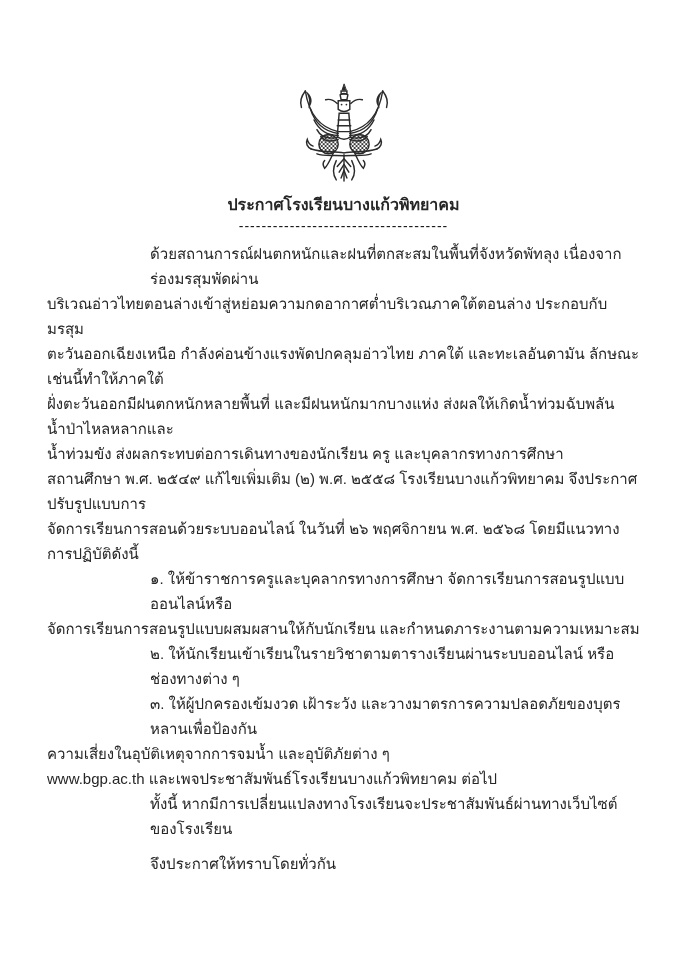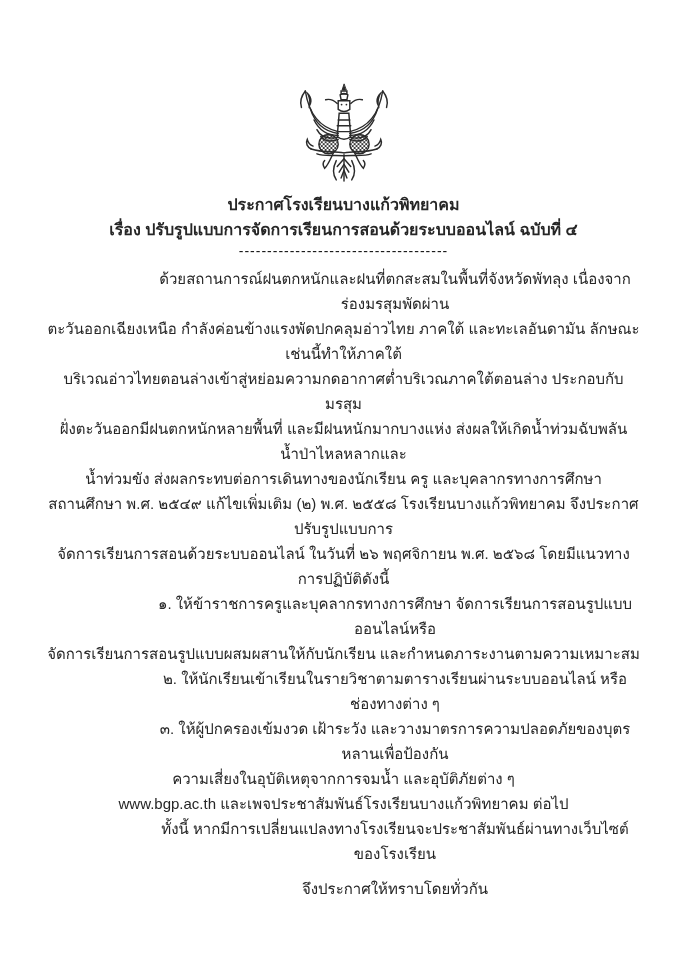--- a/index.html
+++ b/index.html
@@ -9,21 +9,21 @@
     font-size:15px;overflow:hidden;
   }
   .page{position:relative;width:687px;height:962px;background:#fff;}
   .center{text-align:center;}
   .bold{font-weight:normal;}
   .emblem-wrap{margin:83px auto 6px auto;width:116px;height:103px;}
   .emblem-wrap svg{display:block;}
   .title-line{font-size:16px;font-weight:bold;line-height:25px;}
   .divider-line{line-height:18px;font-size:14px;letter-spacing:1px;color:#1c1c1c;}
   .doc-body{margin:6px 47px 0 47px;}
-  .line{line-height:25px;min-height:25px;text-align:center;}
+  .line{line-height:25px;min-height:25px;text-align:left;}
   .pindent{padding-left:103px;}
   .announce{margin-top:10px;}
 </style>
 </head>
 <body>
 
 <div class="page">
 
   <div class="emblem-wrap">
     <svg width="116" height="103" viewBox="0 0 120 106" xmlns="http://www.w3.org/2000/svg">
@@ -72,27 +72,26 @@
 
         <path d="M60,74 V101"></path>
         <path d="M60,78 L53,86 M60,78 L67,86"></path>
         <path d="M60,84 L55,92 M60,84 L65,92"></path>
         <path d="M60,90 L57,98 M60,90 L63,98"></path>
       </g>
     </svg>
   </div>
 
   <div class="title-line center">ประกาศโรงเรียนบางแก้วพิทยาคม</div>
-  <div class="title-line center">เรื่อง ปรับรูปแบบการจัดการเรียนการสอนด้วยระบบออนไลน์ ฉบับที่ ๔</div>
   <div class="divider-line center">-------------------------------------</div>
 
   <div class="doc-body">
     <div class="line pindent">ด้วยสถานการณ์ฝนตกหนักและฝนที่ตกสะสมในพื้นที่จังหวัดพัทลุง เนื่องจากร่องมรสุมพัดผ่าน</div>
+    <div class="line">บริเวณอ่าวไทยตอนล่างเข้าสู่หย่อมความกดอากาศต่ำบริเวณภาคใต้ตอนล่าง ประกอบกับมรสุม</div>
     <div class="line">ตะวันออกเฉียงเหนือ กำลังค่อนข้างแรงพัดปกคลุมอ่าวไทย ภาคใต้ และทะเลอันดามัน ลักษณะเช่นนี้ทำให้ภาคใต้</div>
-    <div class="line">บริเวณอ่าวไทยตอนล่างเข้าสู่หย่อมความกดอากาศต่ำบริเวณภาคใต้ตอนล่าง ประกอบกับมรสุม</div>
     <div class="line">ฝั่งตะวันออกมีฝนตกหนักหลายพื้นที่ และมีฝนหนักมากบางแห่ง ส่งผลให้เกิดน้ำท่วมฉับพลัน น้ำป่าไหลหลากและ</div>
     <div class="line">น้ำท่วมขัง ส่งผลกระทบต่อการเดินทางของนักเรียน ครู และบุคลากรทางการศึกษา</div>
 
     <div class="line">สถานศึกษา พ.ศ. ๒๕๔๙ แก้ไขเพิ่มเติม (๒) พ.ศ. ๒๕๕๘ โรงเรียนบางแก้วพิทยาคม จึงประกาศปรับรูปแบบการ</div>
     <div class="line"><span>จัดการเรียนการสอนด้วยระบบออนไลน์ </span><span class="bold">ในวันที่ ๒๖ พฤศจิกายน พ.ศ. ๒๕๖๘</span><span> โดยมีแนวทางการปฏิบัติดังนี้</span></div>
 
     <div class="line pindent">๑.  ให้ข้าราชการครูและบุคลากรทางการศึกษา จัดการเรียนการสอนรูปแบบออนไลน์หรือ</div>
     <div class="line">จัดการเรียนการสอนรูปแบบผสมผสานให้กับนักเรียน และกำหนดภาระงานตามความเหมาะสม</div>
     <div class="line pindent">๒. ให้นักเรียนเข้าเรียนในรายวิชาตามตารางเรียนผ่านระบบออนไลน์ หรือช่องทางต่าง ๆ</div>
     <div class="line pindent">๓. ให้ผู้ปกครองเข้มงวด เฝ้าระวัง และวางมาตรการความปลอดภัยของบุตรหลานเพื่อป้องกัน</div>

